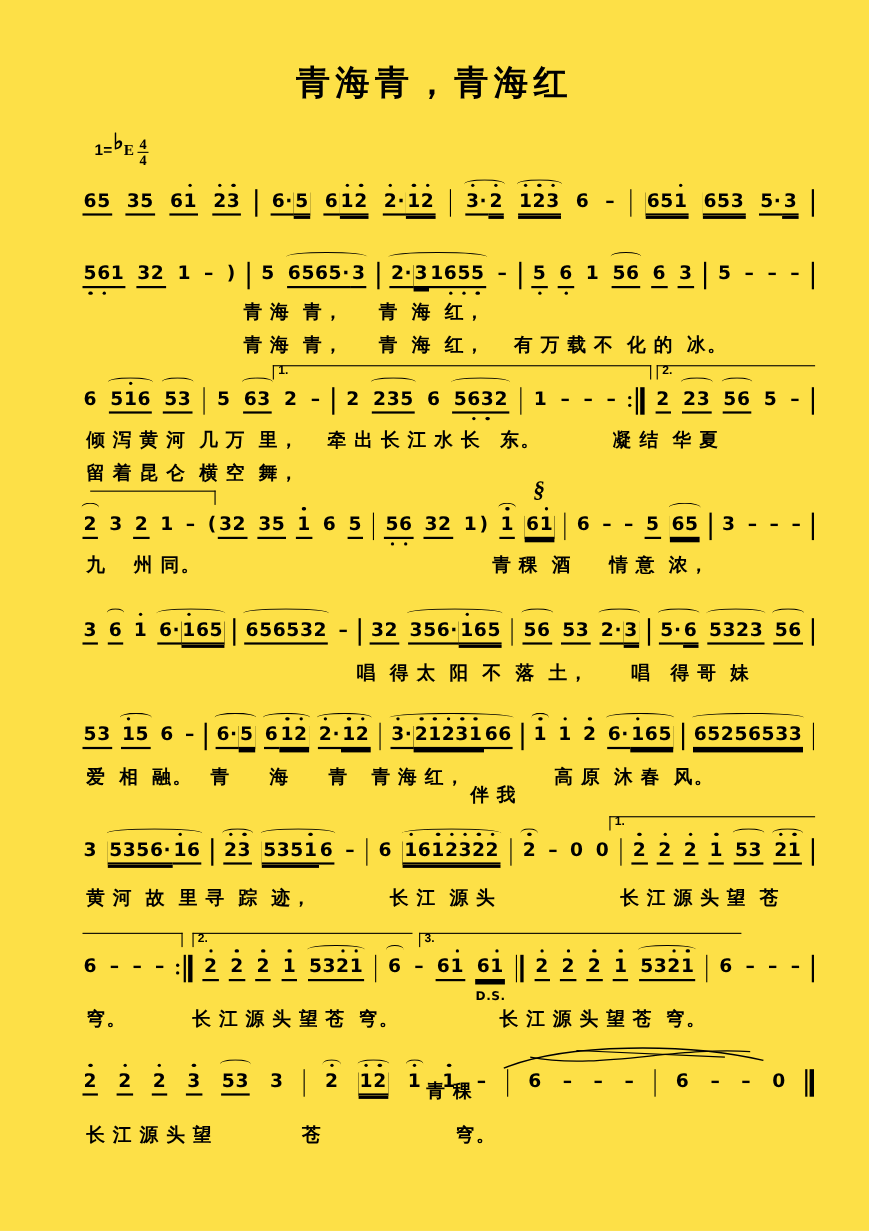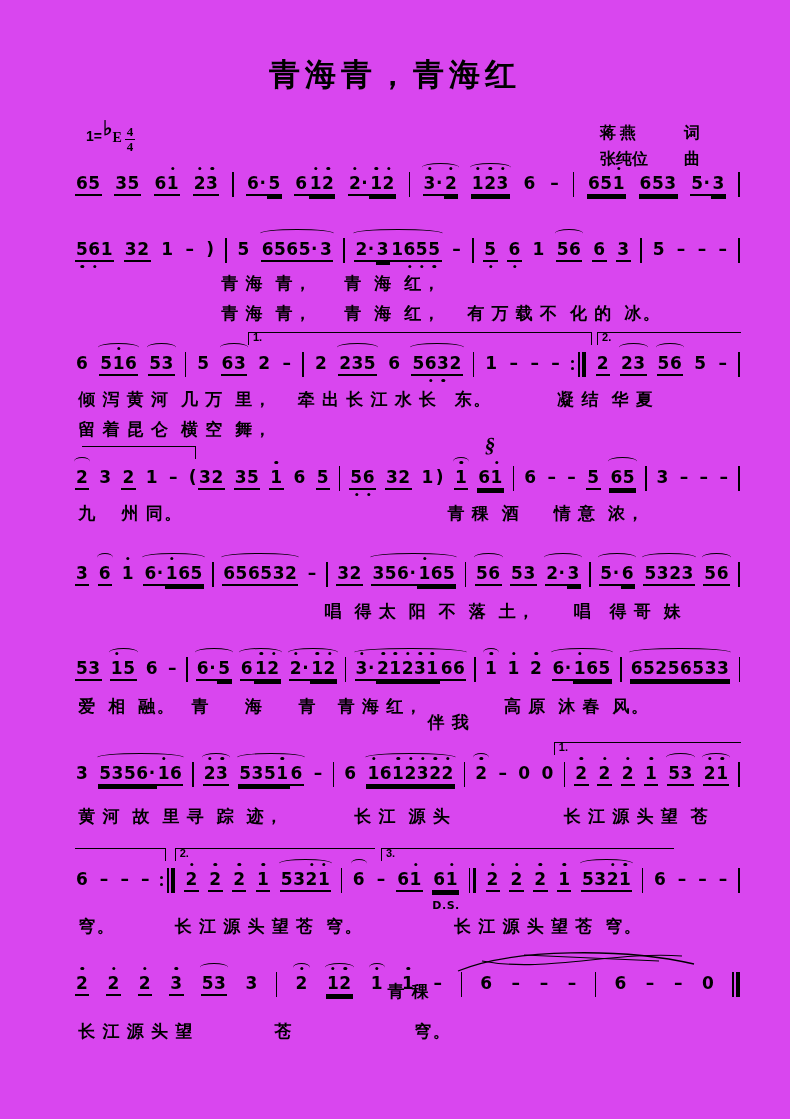--- a/index.html
+++ b/index.html
@@ -1,16 +1,16 @@
 <!DOCTYPE html>
 <html><head>
 <meta charset="utf-8">
 <style>
   html,body{margin:0;padding:0;background:#e8e8e8}
-  .page{position:relative;width:790px;height:1119px;background:#d946ef;margin:0 auto;
+  .page{position:relative;width:790px;height:1119px;background:#fde047;margin:0 auto;
         font-family:"Liberation Sans",sans-serif;color:#000;overflow:hidden}
   .title{position:absolute;top:54px;left:0;right:0;text-align:center;
          font-size:31px;font-weight:bold;letter-spacing:5px;
          font-family:"Liberation Serif",serif}
   .keysig{position:absolute;top:124px;left:86px;display:flex;align-items:flex-start;
           font-weight:bold;font-size:14px}
   .keysig .eq{position:relative;top:4px}
   .keysig .flat{font-size:20px;position:relative;top:-8px;margin-left:1px;font-family:"Liberation Serif",serif}
   .keysig .keyletter{position:relative;top:6px;font-family:"Liberation Serif",serif;font-size:14px}
   .frac{display:inline-flex;flex-direction:column;align-items:center;font-size:13px;
@@ -63,30 +63,20 @@
     <span class="flat">♭</span>
     <span class="keyletter">E</span>
     <span class="keyletter" style="top:1px">
       <span class="frac">
         <span class="ft">4</span>
         <span class="fb">4</span>
       </span>
     </span>
   </div>
 
-  <div class="credits">
-    <div class="credit-row">
-      <span>蒋 燕</span>
-      <span>词</span>
-    </div>
-    <div class="credit-row">
-      <span>张纯位</span>
-      <span>曲</span>
-    </div>
-  </div>
 
   <div id="score">
       <div class="music-line" style="top: 172px;">
         <div class="notes">
           <span class="tok">
             <span class="seg u1">
               <span class="ch">6</span>
               <span class="ch">5</span>
             </span>
           </span>

